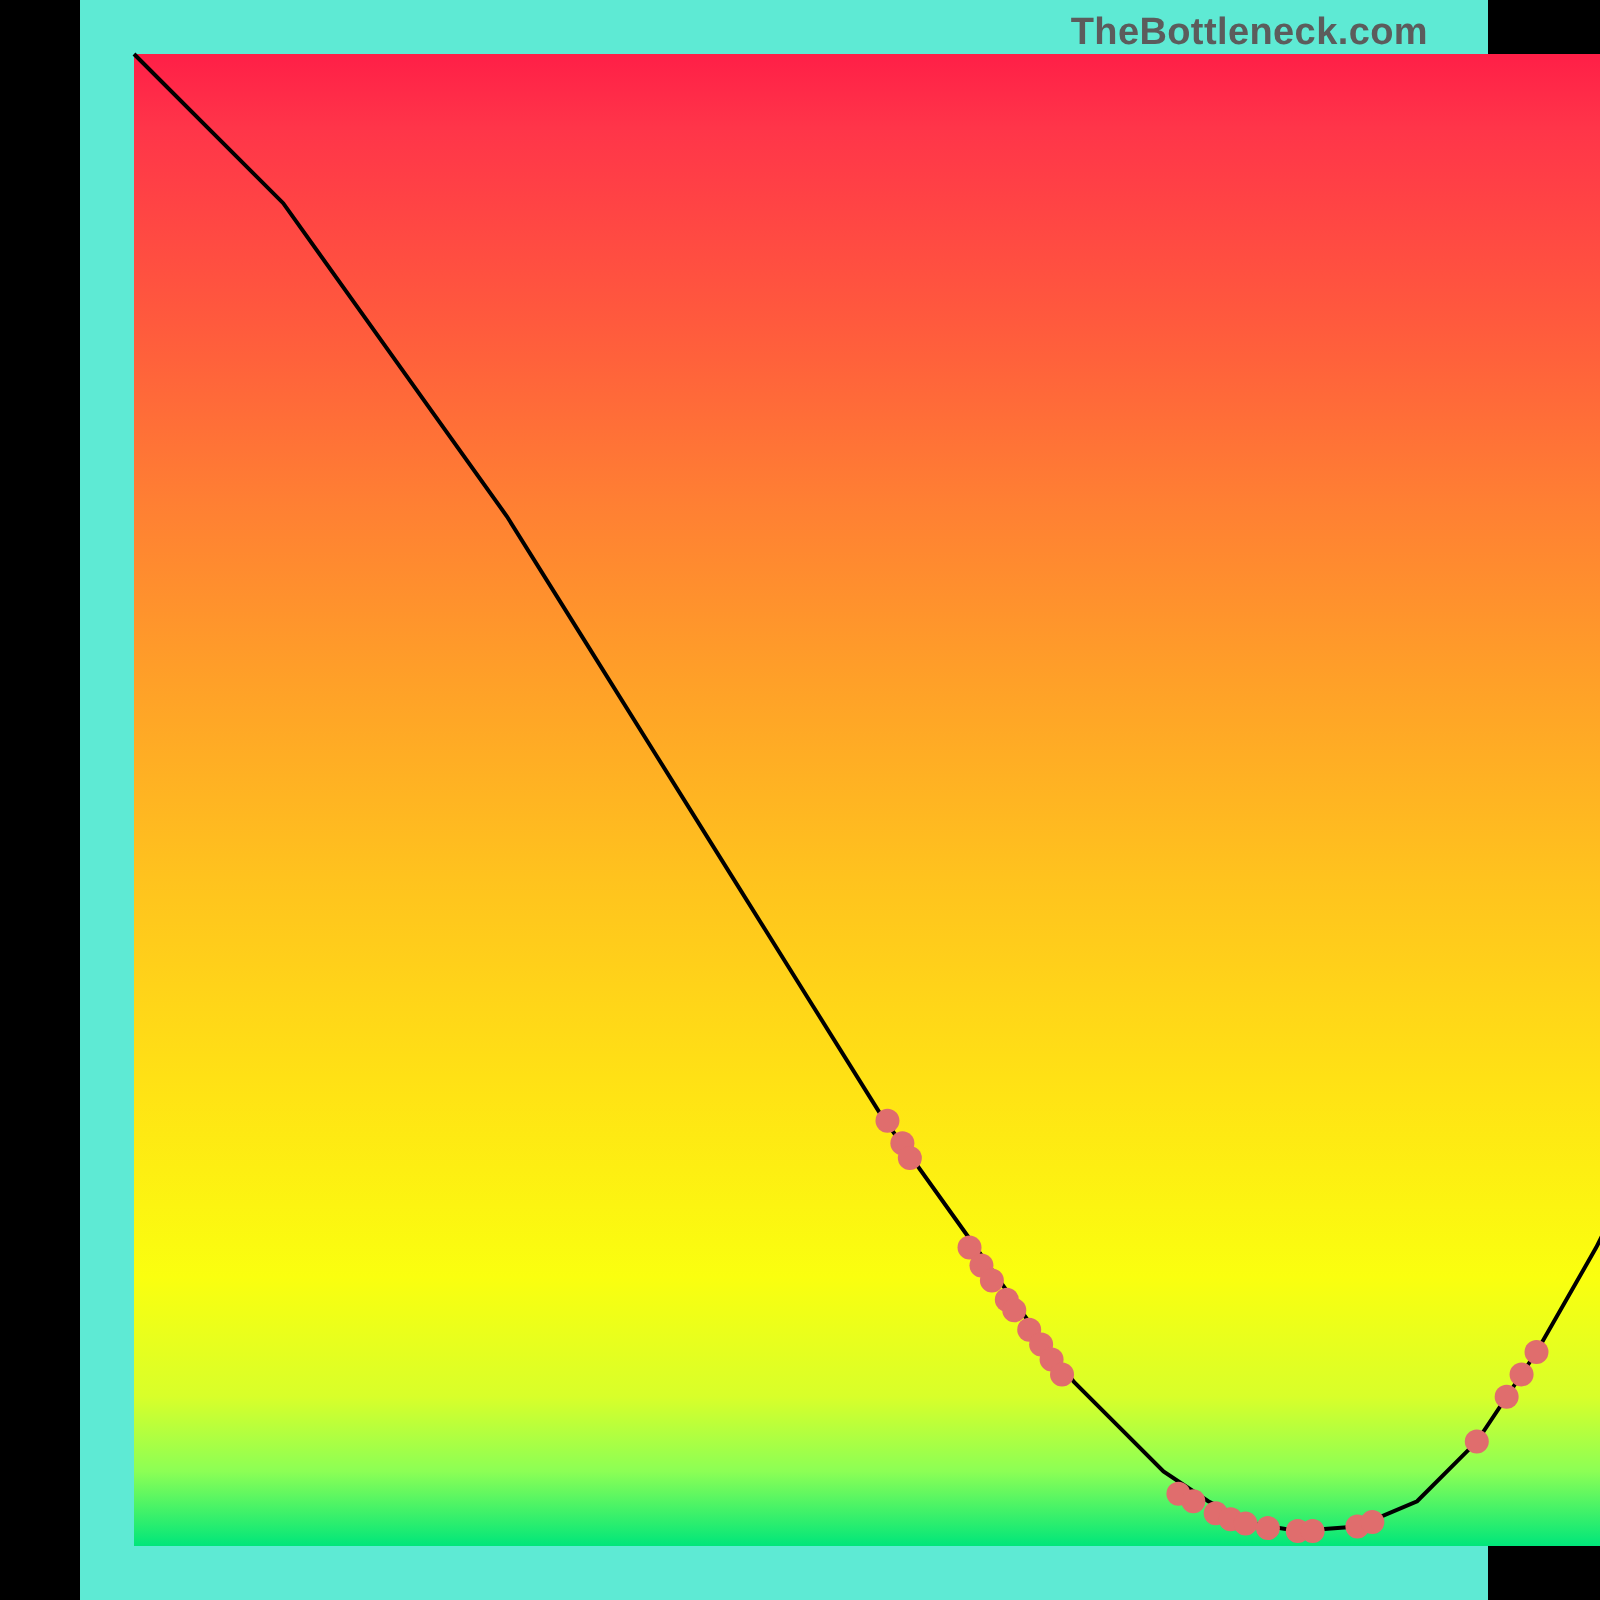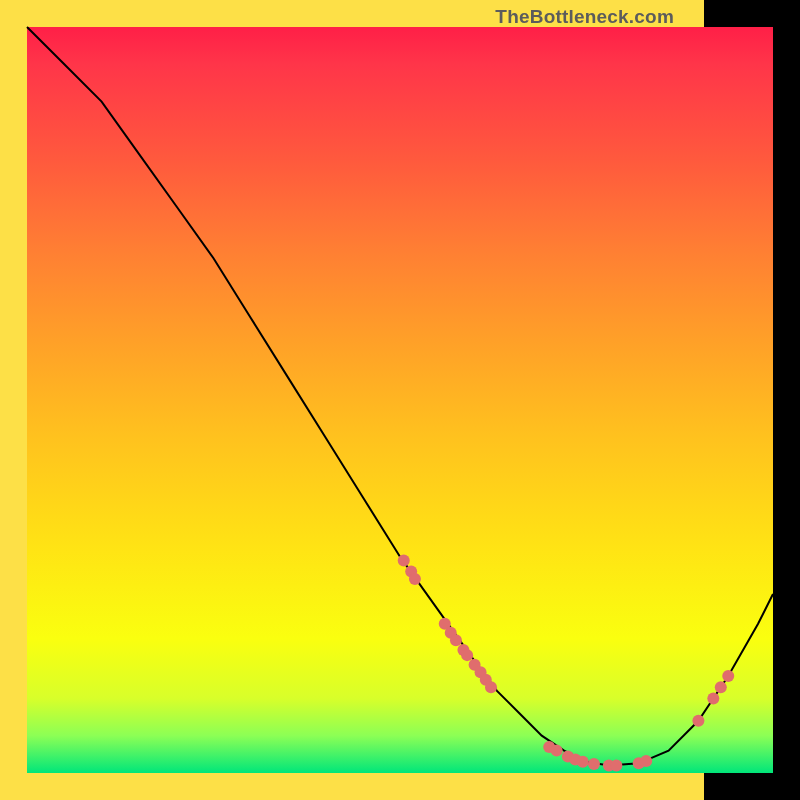--- a/index.html
+++ b/index.html
@@ -1,21 +1,22 @@
 <!DOCTYPE html>
 <html><head>
 <meta charset="utf-8">
 <style>
   * { margin: 0; padding: 0; box-sizing: border-box; }
   html, body { width: 800px; height: 800px; background: #000; overflow: hidden; }
   .chart-container {
     position: relative;
     width: 704px;
     height: 800px;
-    background: #fde047;
+    background: #5eead4;
+    margin-left: 40px;
   }
   .plot-area {
     position: absolute;
     left: 27px;
     top: 27px;
     width: 746px;
     height: 746px;
     background: linear-gradient(to bottom,
       #ff1f47 0%,
       #ff3549 5%,

